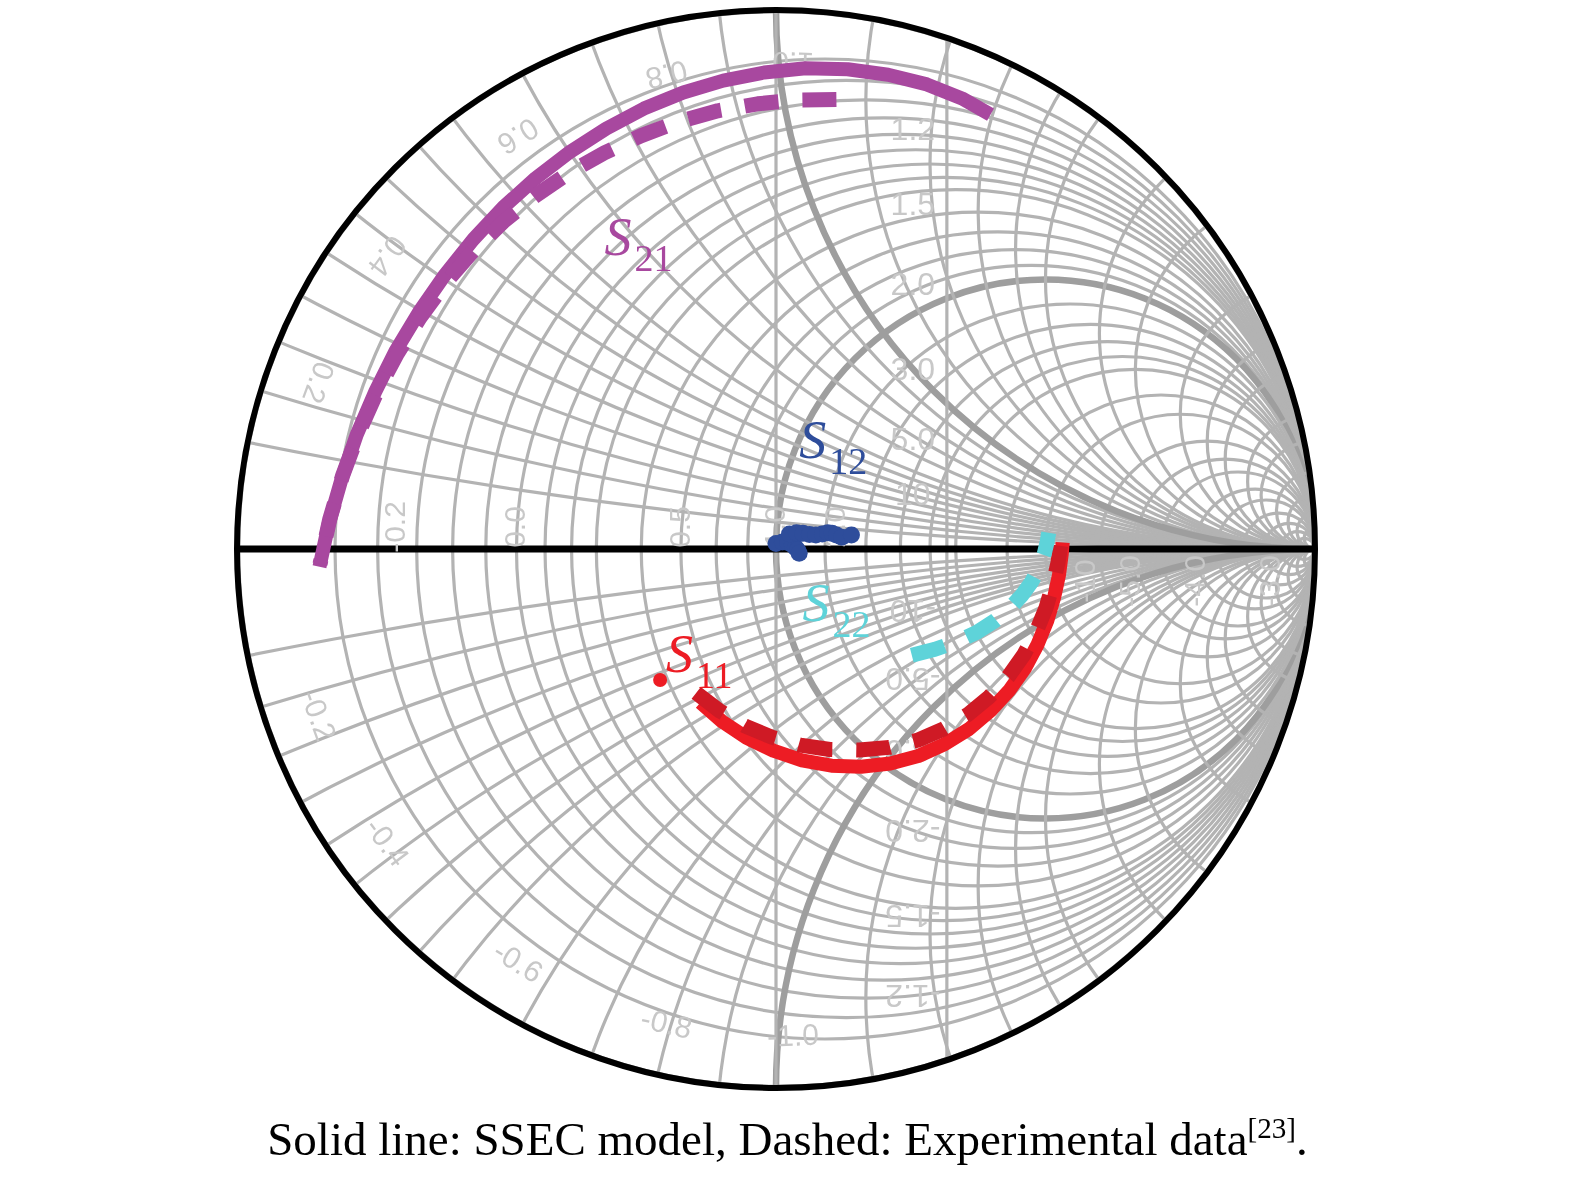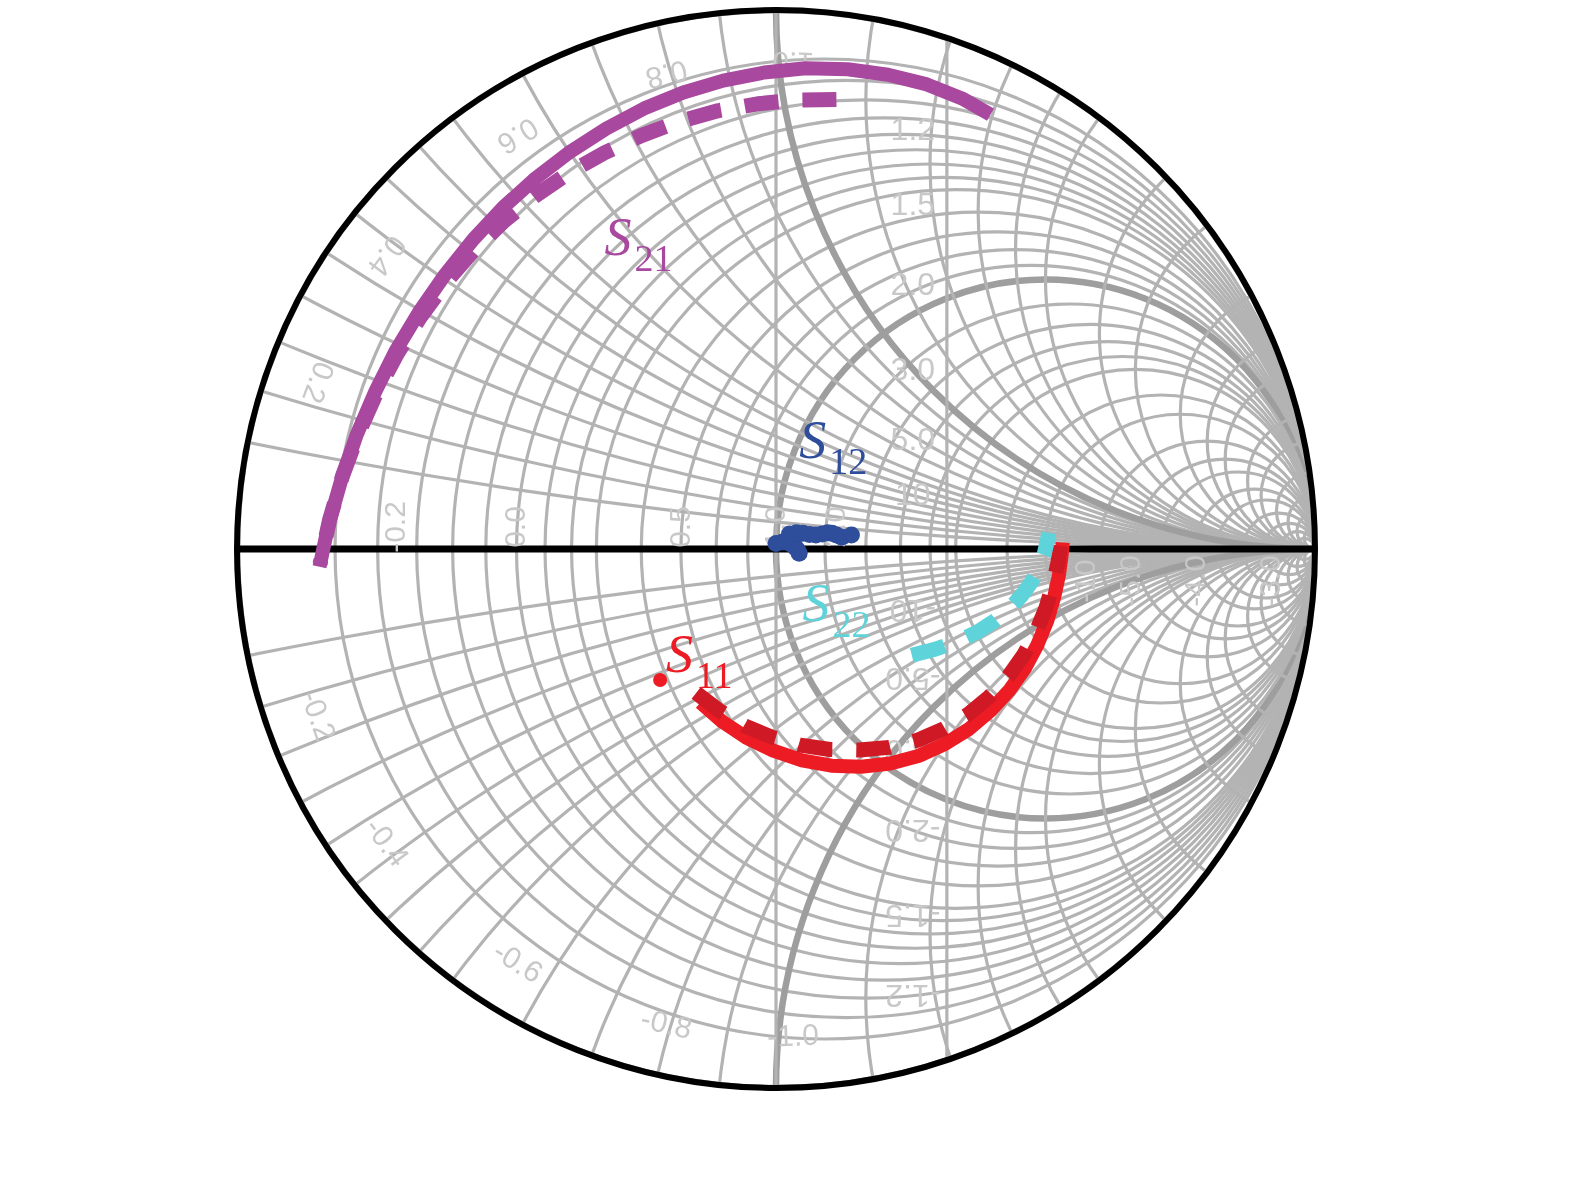--- a/index.html
+++ b/index.html
@@ -234,14 +234,17 @@
           <text x="802.4110000000001" y="620.687" fill="#5ed3d9" font-family="&quot;Liberation Serif&quot;, serif" font-size="54" font-style="italic" text-anchor="start">S</text>
           <text x="832.4110000000001" y="636.687" fill="#5ed3d9" font-family="&quot;Liberation Serif&quot;, serif" font-size="38" text-anchor="start">22</text>
         </g>
         <g>
           <text x="666.044" y="671.892" fill="#ed1c24" font-family="&quot;Liberation Serif&quot;, serif" font-size="54" font-style="italic" text-anchor="start">S</text>
           <text x="696.044" y="687.892" fill="#ed1c24" font-family="&quot;Liberation Serif&quot;, serif" font-size="38" text-anchor="start">11</text>
         </g>
       </g>
   </svg>
 
+  <div class="caption">
+    <span>Solid line: SSEC model, Dashed: Experimental data</span><sup>[23]</sup><span>.</span>
+  </div>
 
 </div>
 
 </body></html>

